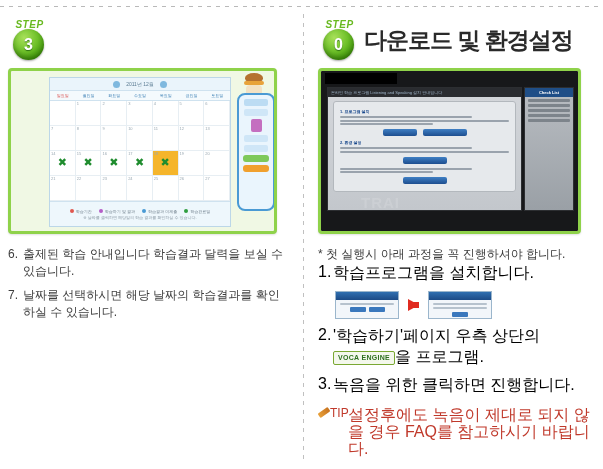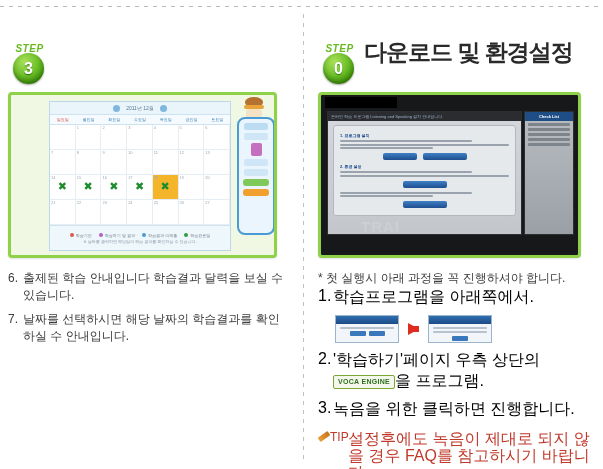--- a/index.html
+++ b/index.html
@@ -12,21 +12,21 @@
     background-image:repeating-linear-gradient(to right,#b9b9b9 0,#b9b9b9 4px,transparent 4px,transparent 9px);}
   .v-dash{position:absolute;left:303px;top:14px;width:1px;height:450px;
     background-image:repeating-linear-gradient(to bottom,#c0c0c0 0,#c0c0c0 4px,transparent 4px,transparent 9px);}
 
   .panel{position:absolute;top:0;}
   .panel.left{left:0;width:303px;}
   .panel.right{left:304px;width:299px;}
 
   
   .step-head{display:flex;align-items:center;}
-  .badge{position:relative;width:42px;height:44px;flex:0 0 42px;margin-top:24px;}
+  .badge{position:relative;width:42px;height:44px;flex:0 0 42px;}
   .badge .ball{position:absolute;left:5px;top:11px;width:31px;height:31px;border-radius:50%;
     background:radial-gradient(circle at 36% 28%,#a8e05a 0%,#6fc12a 45%,#3f9709 78%,#2f7c05 100%);
     box-shadow:0 1px 2px rgba(0,0,0,.35),inset 0 -3px 5px rgba(0,0,0,.25);}
   .badge .ball span{position:absolute;left:0;right:0;top:50%;transform:translateY(-50%);
     text-align:center;color:#fff;font-weight:bold;font-size:16px;line-height:1;
     text-shadow:0 1px 1px rgba(0,60,0,.6);}
   .badge .tag{position:absolute;left:6px;top:1px;width:31px;text-align:center;
     font-size:10px;font-weight:bold;font-style:italic;letter-spacing:.5px;
     color:#69ba22;text-shadow:0 1px 0 #fff,1px 0 0 #fff,-1px 0 0 #fff;}
   .step-title{font-size:23px;font-weight:bold;color:#2a2a2a;letter-spacing:-1px;
@@ -305,21 +305,21 @@
       </div>
     </div>
 
     <div class="list">
       <div class="li">
         <div class="num">6.</div>
         <div class="txt">출제된 학습 안내입니다 학습결과 달력을 보실 수 있습니다.</div>
       </div>
       <div class="li">
         <div class="num">7.</div>
-        <div class="txt">날짜를 선택하시면 해당 날짜의 학습결과를 확인하실 수 안내입니다.</div>
+        <div class="txt">날짜를 선택하시면 해당 날짜의 학습결과를 확인하실 수 있습니다.</div>
       </div>
     </div>
   </div>
 </div>
 
 <div class="panel right">
   <div style="padding:18px 6px 0 14px;">
     <div class="step-head">
       <div class="badge">
         <div class="tag">STEP</div>
@@ -366,21 +366,21 @@
           <div class="si"></div>
             <div class="si"></div>
         </div>
       </div>
     </div>
 
     <div class="note" style="margin-top:12px;">* 첫 실행시 아래 과정을 꼭 진행하셔야 합니다.</div>
 
     <div class="li">
       <div class="num">1.</div>
-      <div class="txt">학습프로그램을 아래쪽에서.</div>
+      <div class="txt">학습프로그램을 설치합니다.</div>
     </div>
 
     <div class="thumbs">
       <div class="thumb">
         <div class="tb"></div>
           <div class="tl"></div>
         <div class="tbtns">
             <div class="tbt"></div>
             <div class="tbt"></div>
           </div>

